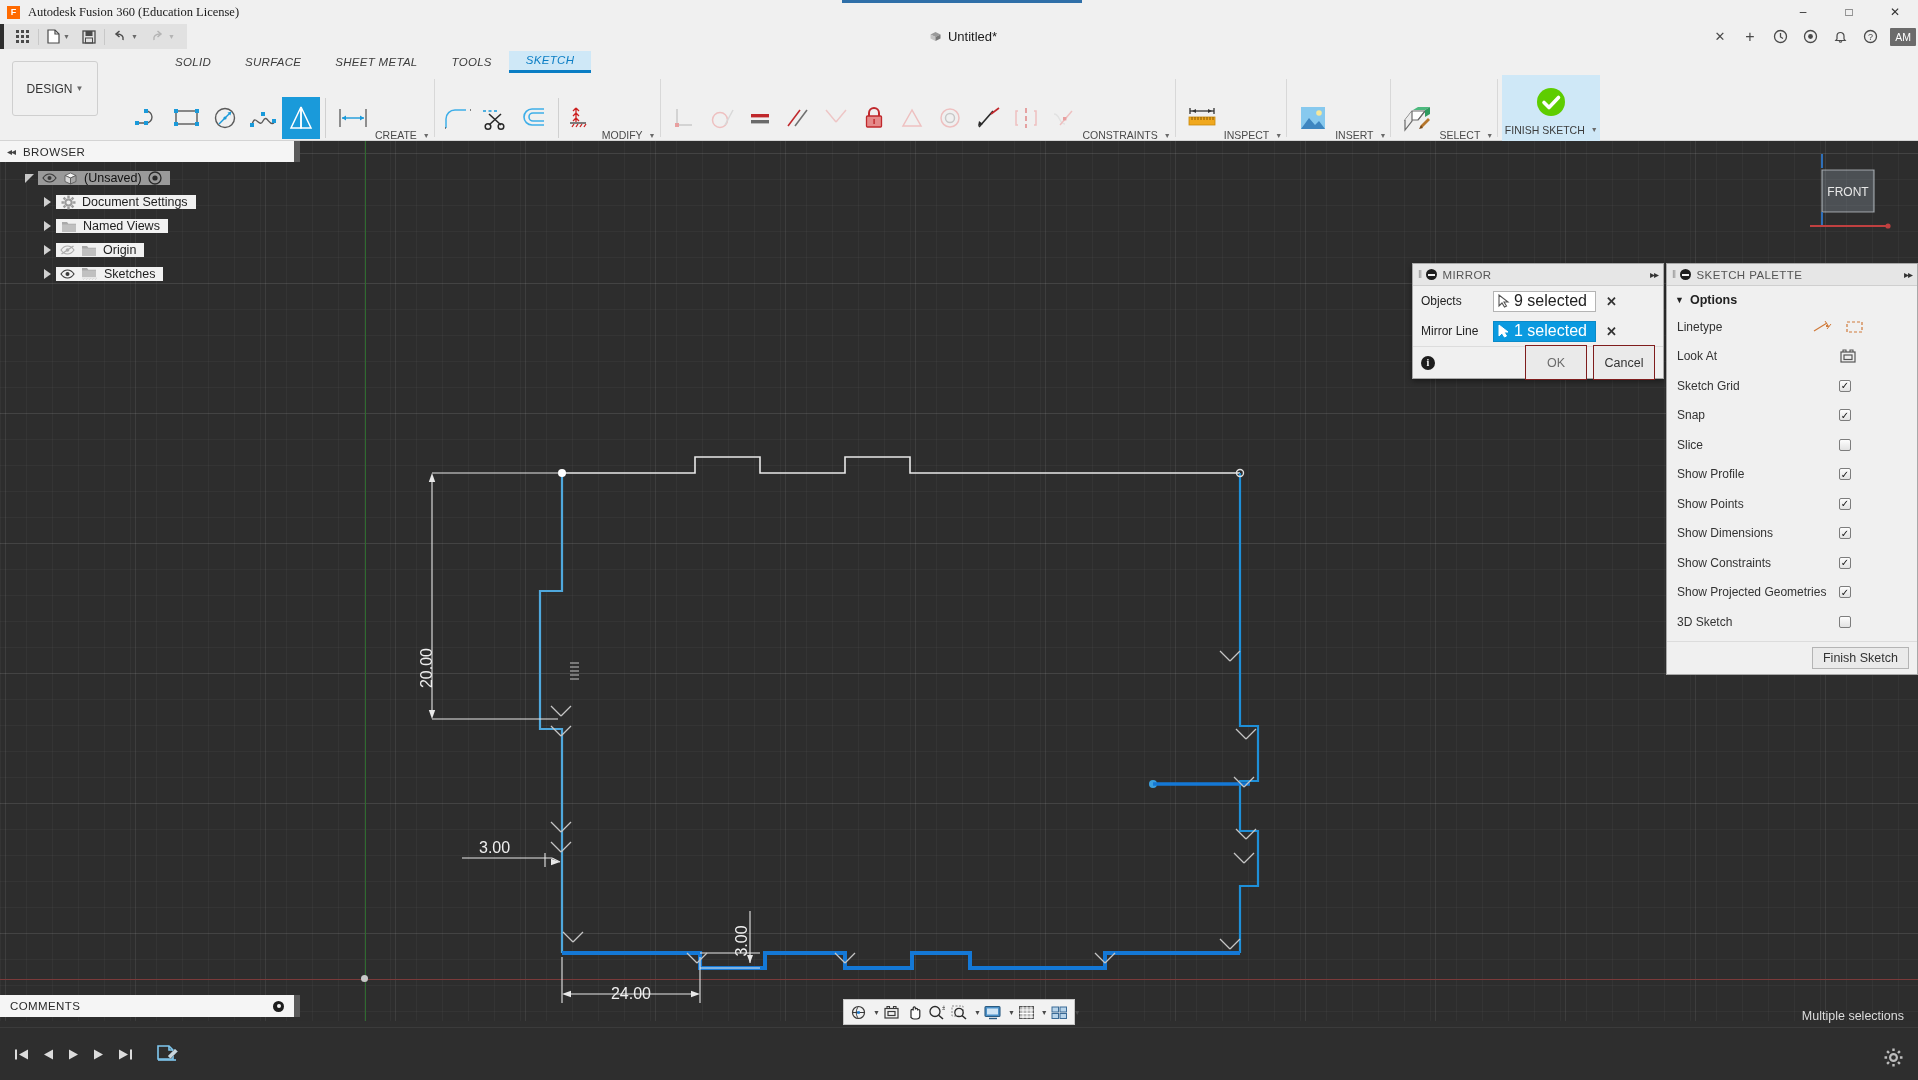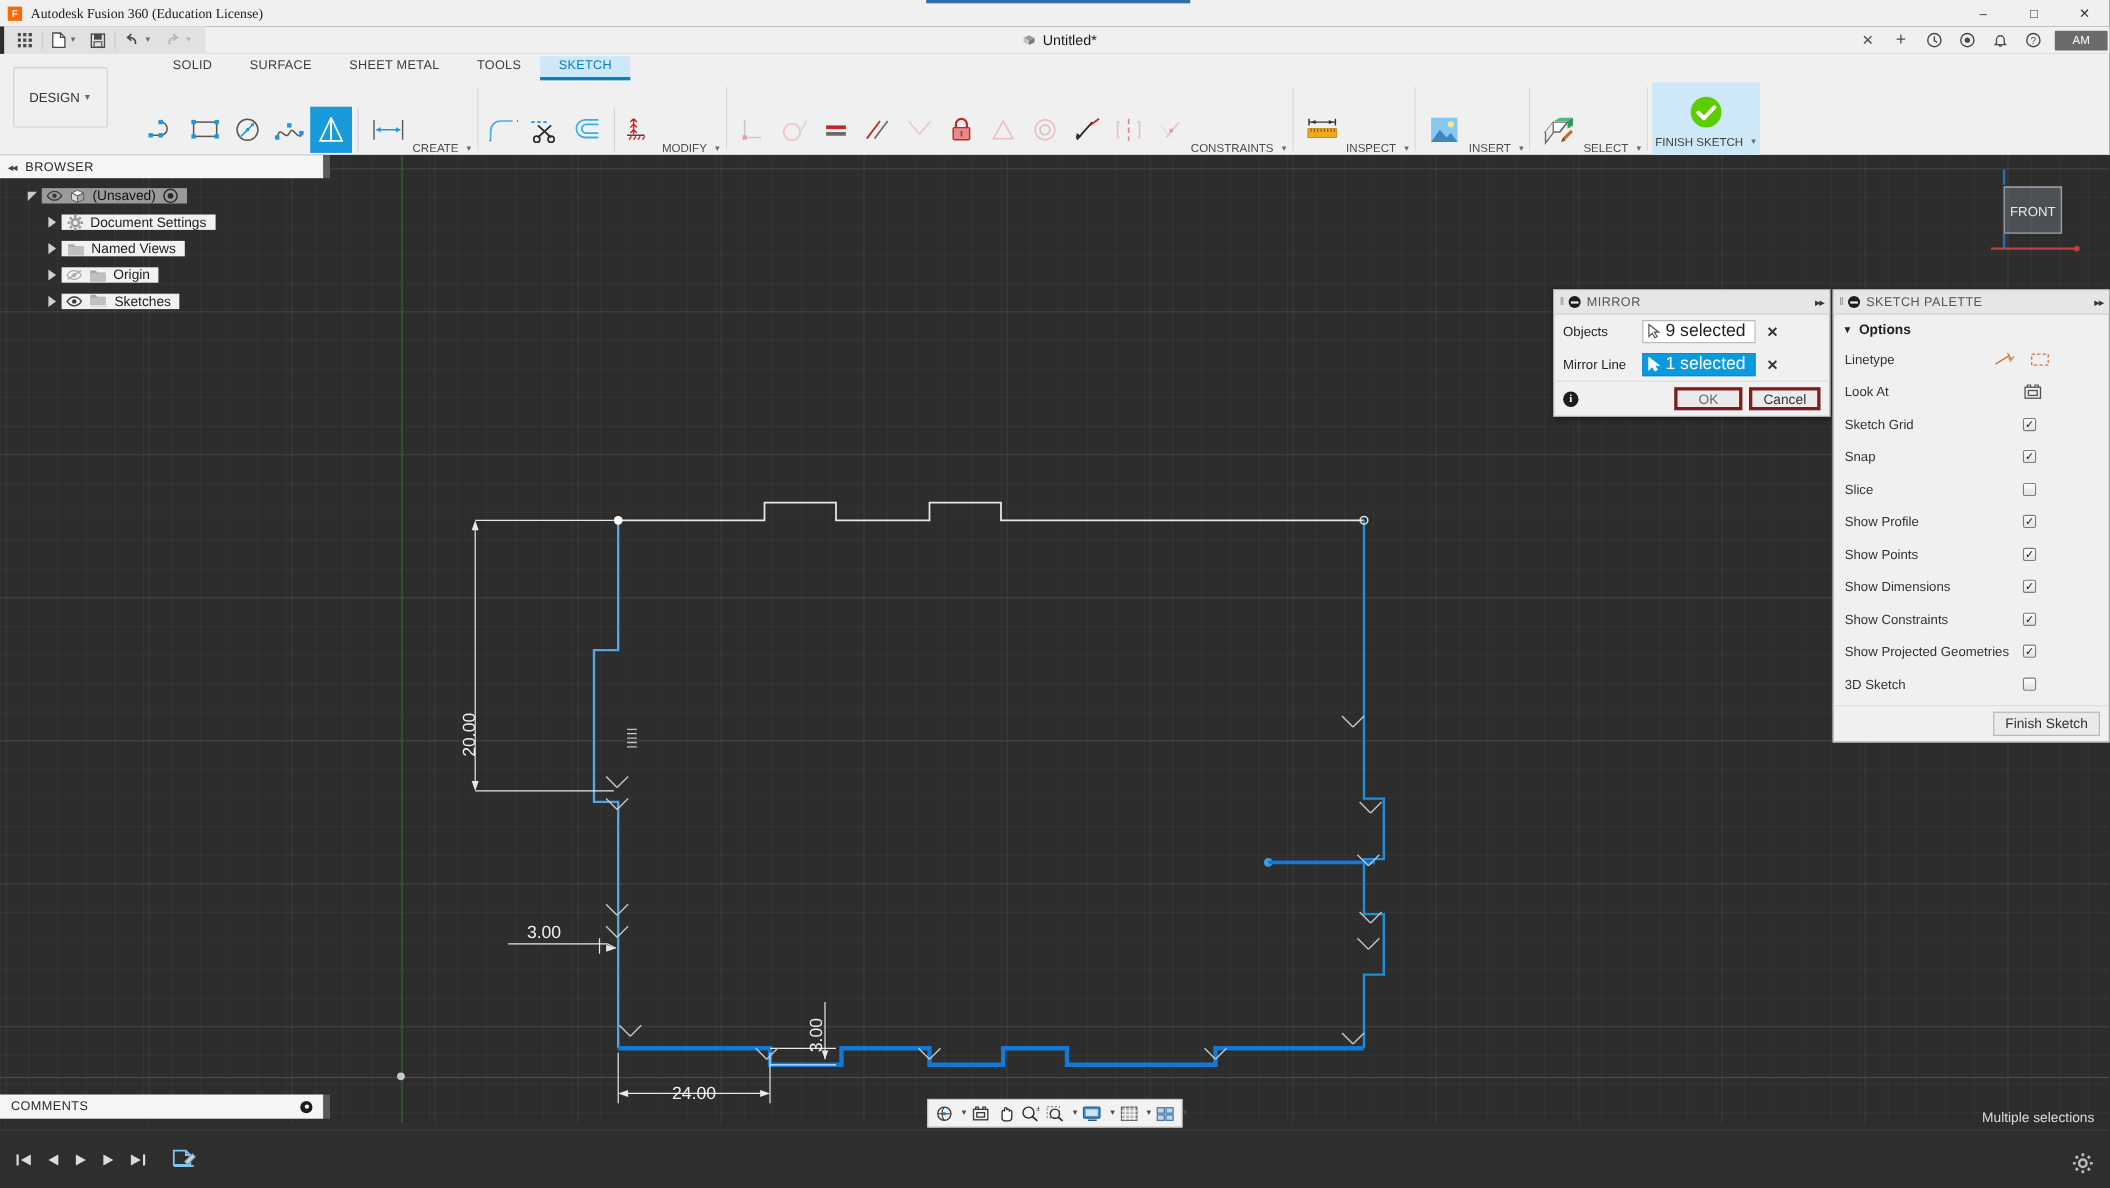--- a/index.html
+++ b/index.html
@@ -60,34 +60,34 @@
   .qab-title .doc-ico { margin-right:6px; display:flex; }
   .qab-right {
     position:absolute; right:0; top:0; height:25px;
     display:flex; align-items:center; gap:2px; padding-right:6px;
   }
   .qab-ricon {
     width:28px;height:25px;display:flex;align-items:center;justify-content:center;
     color:#4a4a4a;
   }
   .avatar-chip {
-    width:48px;height:18px; background:#6b6b6b; color:#fff;
+    width:26px;height:18px; background:#6b6b6b; color:#fff;
     font-size:10.5px; display:flex;align-items:center;justify-content:center;
     margin-left:4px; border-radius:1px;
   }
 
   
   .ribbon {
     position:absolute; top:49px; left:0; width:1918px; height:92px;
     background:#f0f0f0;
     border-bottom:1px solid #d4d4d4;
   }
   .tabs {
-    position:absolute; top:2px; left:140px;
-    display:flex; align-items:flex-start; height:22px;
+    position:absolute; top:2px; left:158px;
+    display:flex; align-items:center; height:22px;font-style:italic;
   }
   .tab {
     padding:3px 17px 4px 17px; font-size:11.5px; color:#3c3c3c;
     letter-spacing:0.3px;
   }
   .tab.active {
     background:#cfe8f7; color:#0a7dc4; border-bottom:3px solid #0a7dc4;
     font-weight:normal;
   }
 
@@ -191,22 +191,22 @@
   .dlg-foot {
     display:flex; align-items:center; height:32px; padding:0 8px;
     border-top:1px solid #dcdcdc;
   }
   .info-i {
     width:14px;height:14px;border-radius:50%;background:#1d1d1d;color:#fff;
     font-size:10px; display:flex;align-items:center;justify-content:center;
     font-family:"Liberation Serif",serif; font-weight:bold;
   }
   .dlg-btn {
-    margin-left:6px; height:21px; min-width:62px; padding:0 10px;
-    border:3px solid #7f1d1d; background:#eaeaea; color:#6b6b6b;
+    margin-left:6px; height:35px; min-width:62px; padding:0 10px;
+    border:1px solid #7f1d1d; background:#eaeaea; color:#6b6b6b;
     font-size:12.5px; display:flex;align-items:center;justify-content:center;
   }
   .dlg-btn.cancel { color:#333; }
   .dlg-foot .spacer { flex:1; }
 
   
   .palette {
     position:absolute; left:1666px; top:263px; width:252px;
     background:#f0f0f0; color:#222; border:1px solid #a8a8a8;
     font-size:12px;

